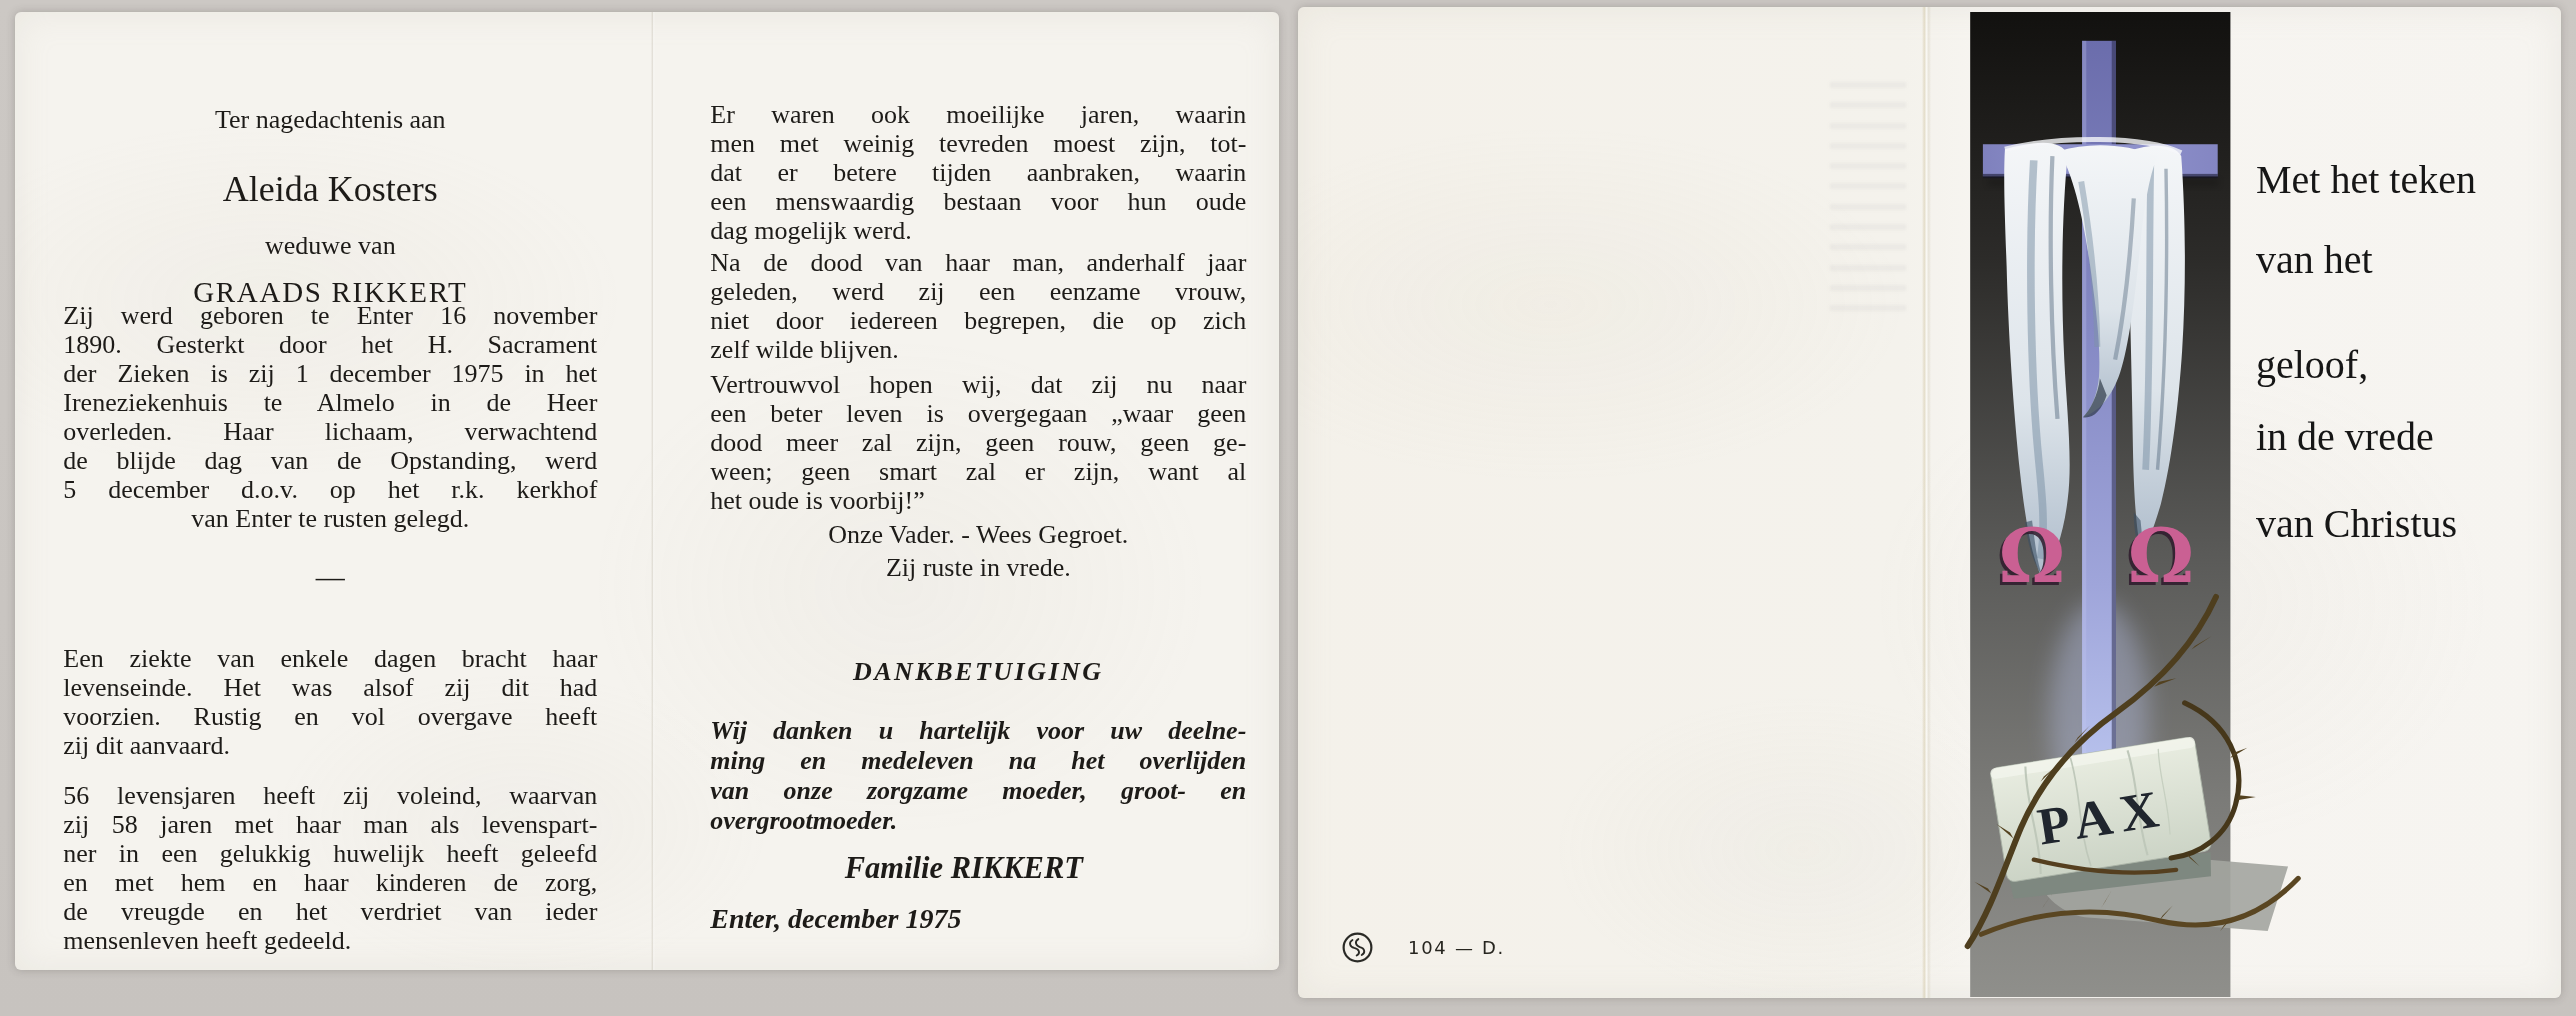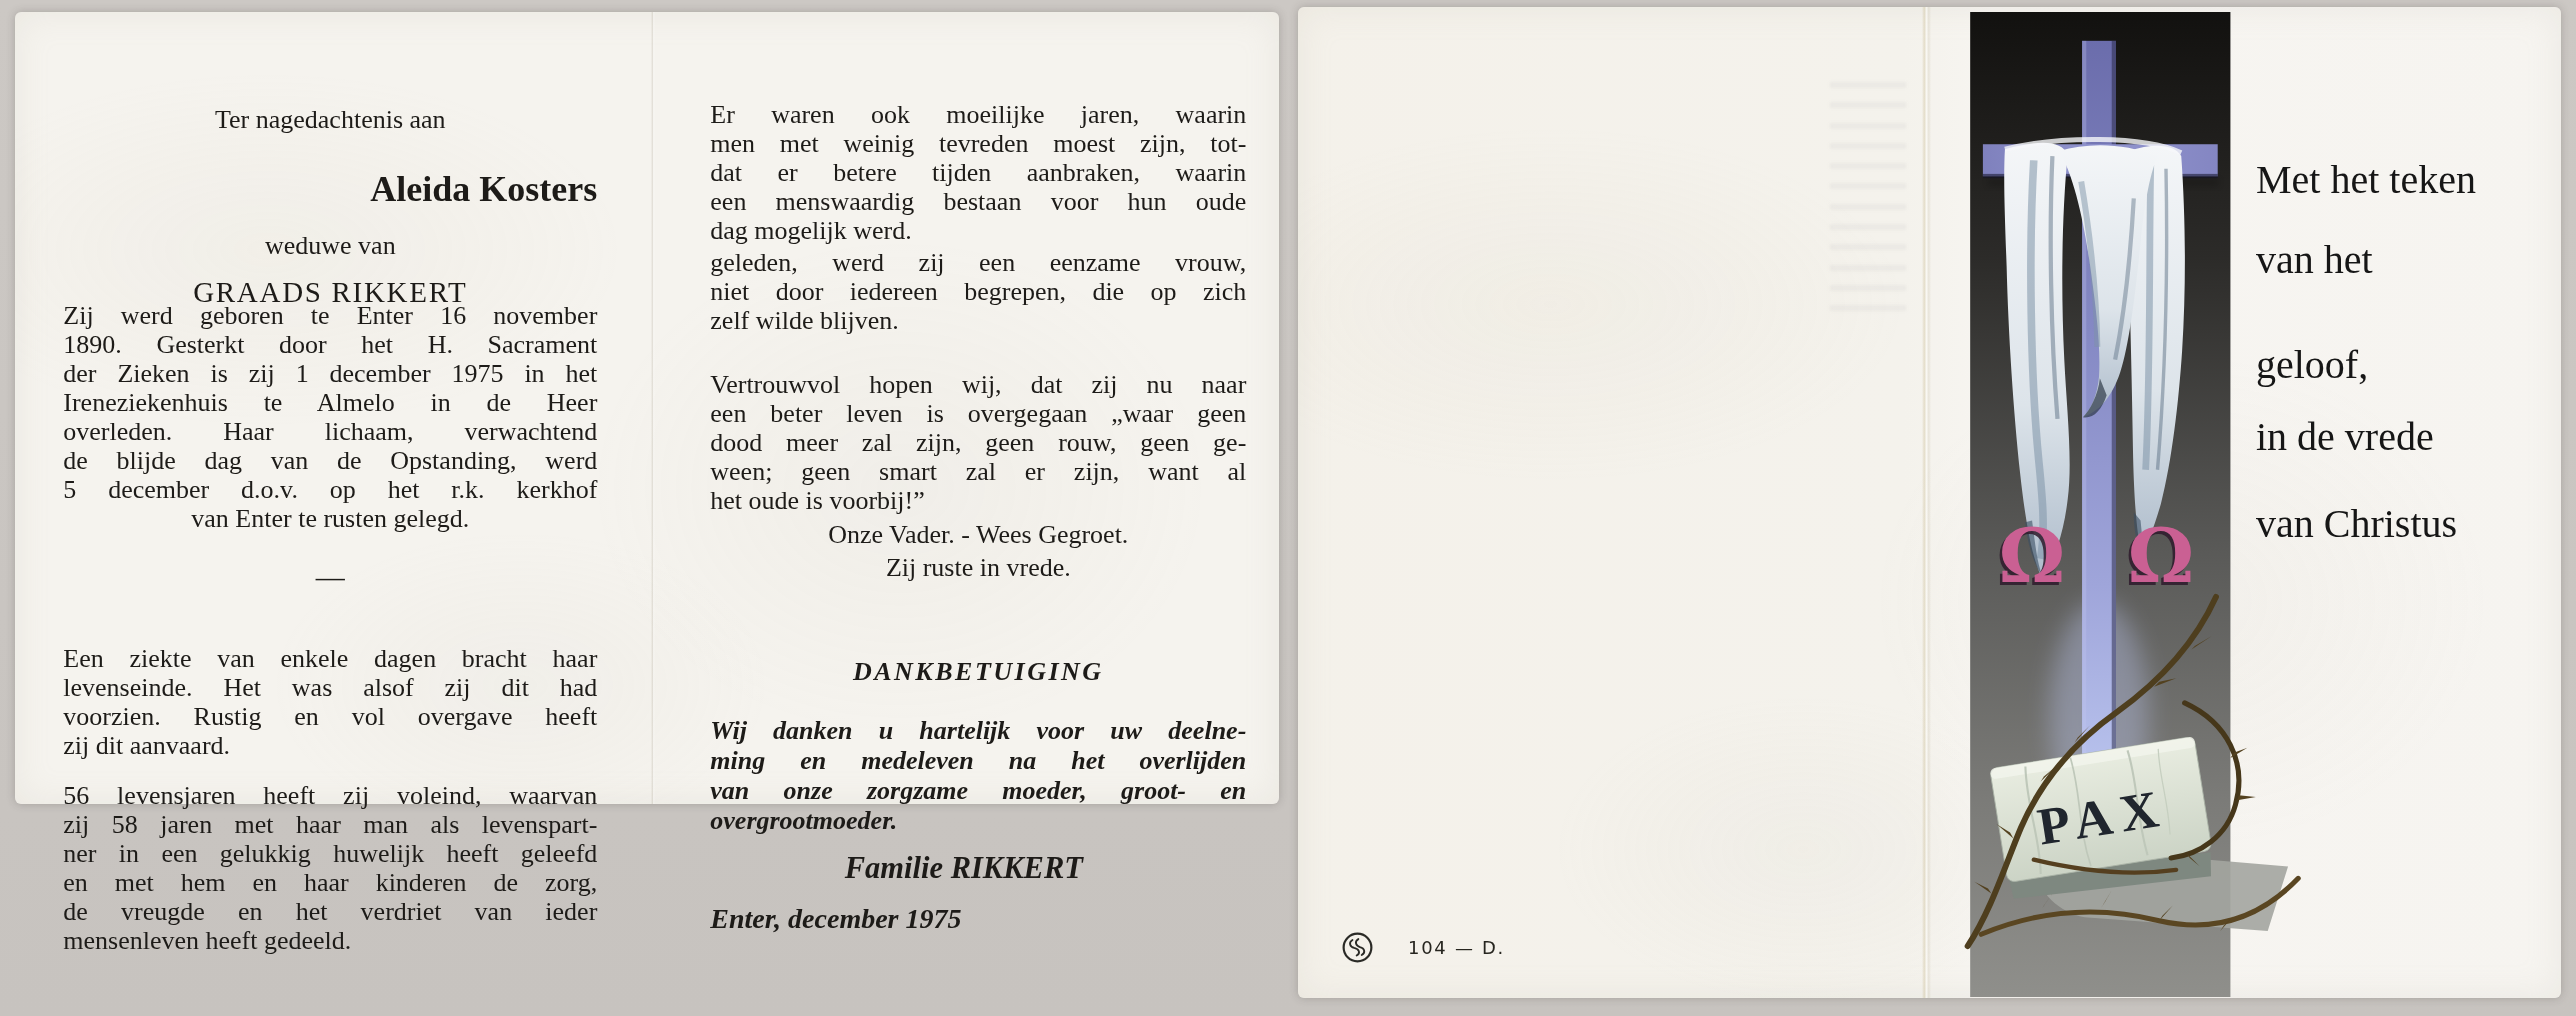--- a/index.html
+++ b/index.html
@@ -1,20 +1,20 @@
 <!DOCTYPE html>
 <html style="font-size:13.6px"><head>
 <meta charset="utf-8">
 <style>
   html,body{margin:0;padding:0;width:2576px;height:1017px;overflow:hidden;
     background:#c9c5c1;font-family:"Liberation Serif",serif;}
   .scan{position:absolute;inset:0;background:linear-gradient(180deg,#ccc8c4,#c7c3bf);}
   .page{position:absolute;background:#f5f3ee;border-radius:6px;
     box-shadow:0 0 8.5px rgba(60,55,50,.25), inset 0 0 34px rgba(190,182,168,.18);}
-  #page-left{left:15.3px;top:12px;width:1264px;height:792px;}
+  #page-left{left:15.3px;top:12px;width:1264px;height:958px;}
   #page-right{left:1298px;top:6.8px;width:1263px;height:991px;
     background:linear-gradient(90deg,#f4f1ea 0%,#f4f2ec 48%,#f7f5f1 55%,#f6f4f0 100%);}
   .mottle{position:absolute;inset:0;pointer-events:none;border-radius:6px;background:
     radial-gradient(508px 254px at 20% 30%, rgba(214,204,184,.10), transparent 70%),
     radial-gradient(441px 356px at 70% 60%, rgba(196,190,174,.08), transparent 70%),
     radial-gradient(356px 220px at 40% 85%, rgba(205,199,187,.09), transparent 70%);}
   .crease-left{position:absolute;left:636px;top:0;width:4.2px;height:100%;pointer-events:none;
     background:linear-gradient(90deg,transparent,rgba(140,130,108,.20),rgba(255,255,255,.35),transparent);}
   .crease-right{position:absolute;left:624px;top:0;width:9.3px;height:100%;pointer-events:none;
     background:linear-gradient(90deg,transparent,rgba(182,162,104,.28),rgba(255,255,252,.4),rgba(150,135,95,.14),transparent);}
@@ -23,21 +23,21 @@
     filter:blur(1.7px);}
   .col{position:absolute;color:#1d1b18;}
   #col1{left:48px;top:0;width:534px;}
   #col2{left:695px;top:0;width:536px;}
   .blk{position:absolute;left:0;width:100%;}
   .ln{font-size:26px;line-height:29px;}
   .j{text-align:justify;text-align-last:justify;}
   .l{text-align:left;}
   .c{text-align:center;}
   .hdr{text-align:center;font-size:26px;}
-  .name{text-align:right;font-size:36px;font-weight:700;}
+  .name{text-align:center;font-size:36px;font-weight:400;}
   .caps{text-align:center;font-size:29px;letter-spacing:1.7px;}
   .divider{text-align:center;font-size:29px;letter-spacing:0;}
   .it{font-style:italic;font-weight:700;}
   .dank{text-align:center;font-size:26px;letter-spacing:2.5px;}
   .sig{text-align:center;font-size:30.5px;padding-right:29px;box-sizing:border-box;}
   .dateline{text-align:left;font-size:28px;}
   .verse{position:absolute;left:958px;color:#161616;font-size:40px;line-height:1;
     font-family:"Liberation Serif",serif;white-space:nowrap;}
   .art{position:absolute;left:634px;top:5.1px;width:390px;height:985px;}
   .pubmark{position:absolute;left:41px;top:922px;display:flex;align-items:center;gap:32px;}
@@ -91,20 +91,21 @@
   <div class="col" id="col2">
     <div class="blk" style="top:88px">
       <div class="ln j">Er waren ook moeilijke jaren, waarin</div>
       <div class="ln j">men met weinig tevreden moest zijn, tot-</div>
       <div class="ln j">dat er betere tijden aanbraken, waarin</div>
       <div class="ln j">een menswaardig bestaan voor hun oude</div>
       <div class="ln l">dag mogelijk werd.</div>
     </div>
 
     <div class="blk" style="top:236px">
+      <div class="ln j">Na de dood van haar man, anderhalf jaar</div>
       <div class="ln j">geleden, werd zij een eenzame vrouw,</div>
       <div class="ln j">niet door iedereen begrepen, die op zich</div>
       <div class="ln l">zelf wilde blijven.</div>
     </div>
 
     <div class="blk" style="top:358px">
       <div class="ln j">Vertrouwvol hopen wij, dat zij nu naar</div>
       <div class="ln j">een beter leven is overgegaan „waar geen</div>
       <div class="ln j">dood meer zal zijn, geen rouw, geen ge-</div>
       <div class="ln j">ween; geen smart zal er zijn, want al</div>

